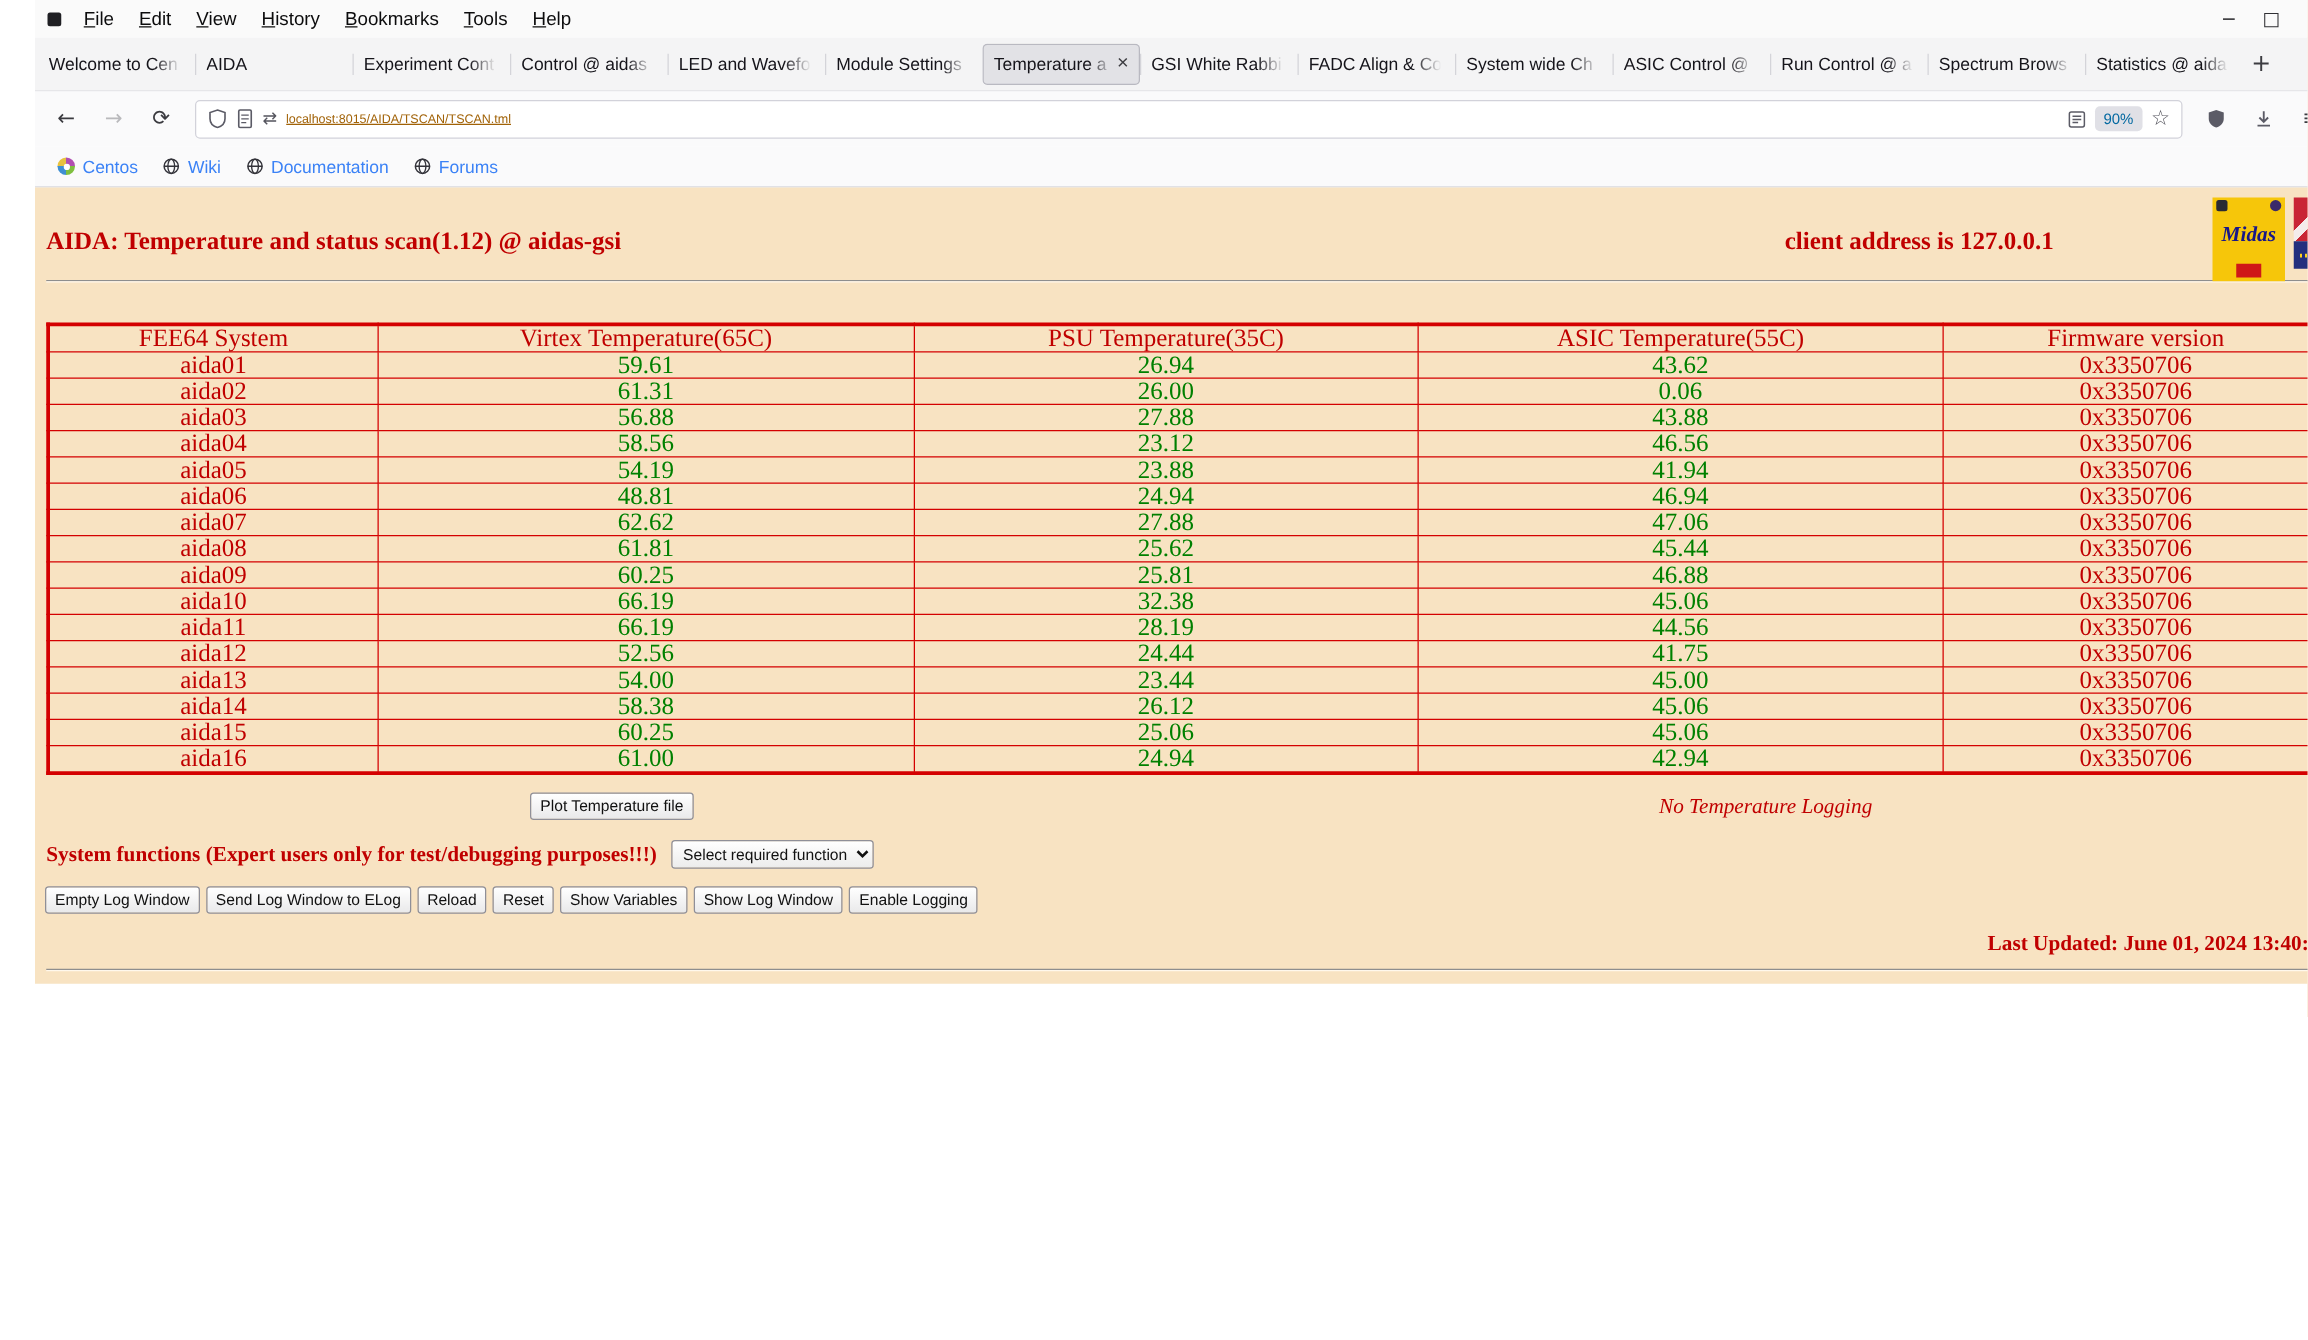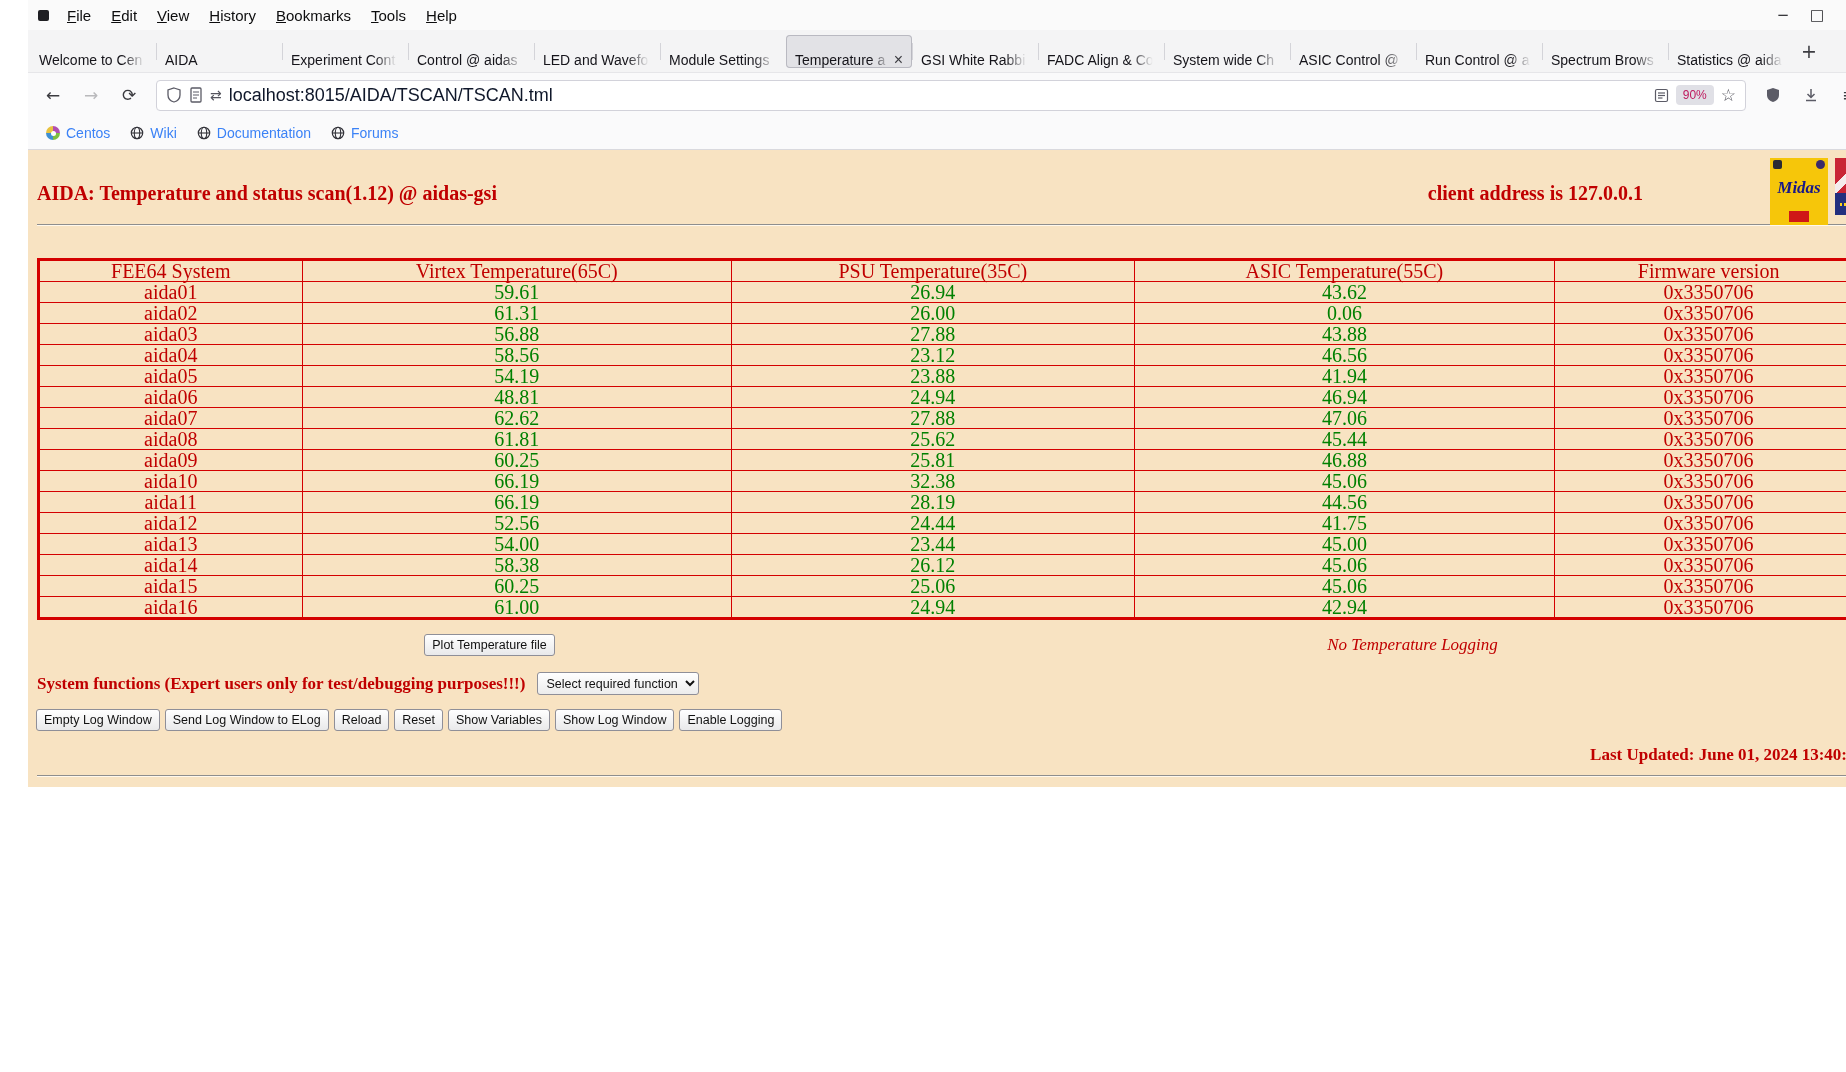--- a/index.html
+++ b/index.html
@@ -11,36 +11,36 @@
   .win-icon{width:11px;height:11px;background:#1f1f23;border-radius:2px;margin:0 8px 0 2px;display:inline-block;}
   .menu-items{display:flex;align-items:center;}
   .menu-item{padding:0 10px;}
   .menu-item u{text-decoration:underline;}
   .window-controls{position:absolute;right:10px;display:flex;gap:8px;font-size:15px;color:#2f2f33;}
   .wc{width:26px;text-align:center;font-family:"DejaVu Sans",sans-serif;}
 
   
   .tabbar{height:42px;background:#f4f4f5;display:flex;align-items:center;padding:0 2px;}
   .tabstrip{display:flex;height:100%;align-items:center;overflow:hidden;}
-  .tab{width:126px;min-width:126px;height:33px;display:flex;align-items:flex-end;padding:0 9px;font-size:14px;color:#15141a;border-radius:4px;position:relative;box-sizing:border-box;}
+  .tab{width:126px;min-width:126px;height:33px;display:flex;align-items:center;padding:0 9px;font-size:14px;color:#15141a;border-radius:4px;position:relative;box-sizing:border-box;}
   .tab:not(.active):not(:first-child)::before{content:"";position:absolute;left:0;top:8px;bottom:8px;width:1px;background:#d4d4d9;}
   .tab-label{white-space:nowrap;overflow:hidden;flex:1;-webkit-mask-image:linear-gradient(90deg,#000 78%,transparent 98%);mask-image:linear-gradient(90deg,#000 78%,transparent 98%);}
   .tab.active{background:#e2e2e6;box-shadow:0 0 0 1px #b9b9c1 inset;}
   .tab-close{font-size:16px;color:#3c3c41;margin-left:2px;line-height:1;}
   .newtab{width:30px;height:30px;display:flex;align-items:center;justify-content:center;font-size:19px;color:#3c3c41;border-radius:4px;font-family:"DejaVu Sans",sans-serif;}
 
   
   .navbar{height:44px;background:#fafafb;display:flex;align-items:center;padding:0 8px;gap:4px;border-top:1px solid #e6e6e9;}
   .nav-btn{width:34px;height:32px;display:flex;align-items:center;justify-content:center;font-size:17px;color:#3a3a3f;border-radius:4px;flex:none;font-family:"DejaVu Sans",sans-serif;}
   .nav-btn.disabled{color:#b9b9bc;}
   .urlbar{flex:1;height:31px;background:#fff;border:1px solid #d2d2da;border-radius:4px;display:flex;align-items:center;padding:0 9px;gap:7px;margin:0 6px;box-sizing:border-box;}
   .u-icon{display:flex;align-items:center;}
   .u-glyph{font-size:14px;color:#55555e;font-family:"DejaVu Sans",sans-serif;}
-  .url-text{flex:1;font-size:18px;color:#0f172a;white-space:nowrap;overflow:hidden;}
-  .zoom-pill{background:#e0e0e6;border-radius:4px;padding:3px 7px;font-size:12px;color:#be185d;}
+  .url-text{flex:1;font-size:10px;color:#a16207;white-space:nowrap;overflow:hidden;text-decoration:underline;}
+  .zoom-pill{background:#e0e0e6;border-radius:4px;padding:3px 7px;font-size:12px;color:#0369a1;}
   .u-glyph.star{font-size:17px;}
 
   
   .bookmarksbar{height:32px;background:#fafafb;display:flex;align-items:center;padding:0 10px;border-bottom:1px solid #d9d9de;}
   .bm-items{display:flex;align-items:center;gap:4px;}
   .bookmark{display:flex;align-items:center;gap:6px;font-size:14px;color:#3b82f6;padding:3px 8px;border-radius:3px;}
   .bm-icon{width:14px;height:14px;display:flex;align-items:center;justify-content:center;position:relative;}
   .bm-icon.centos{border-radius:50%;background:conic-gradient(#b14fb1 0 25%,#7fbf3f 25% 50%,#3f8fd2 50% 75%,#e8c23f 75% 100%);}
   .bm-icon.centos::after{content:"";position:absolute;inset:4.5px;background:#fff;border-radius:50%;}
 

